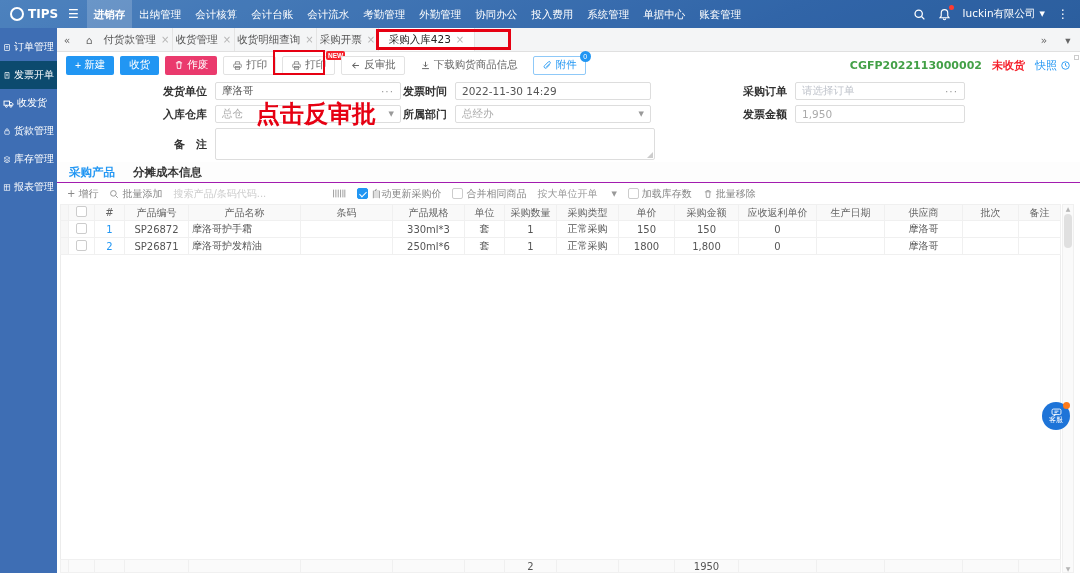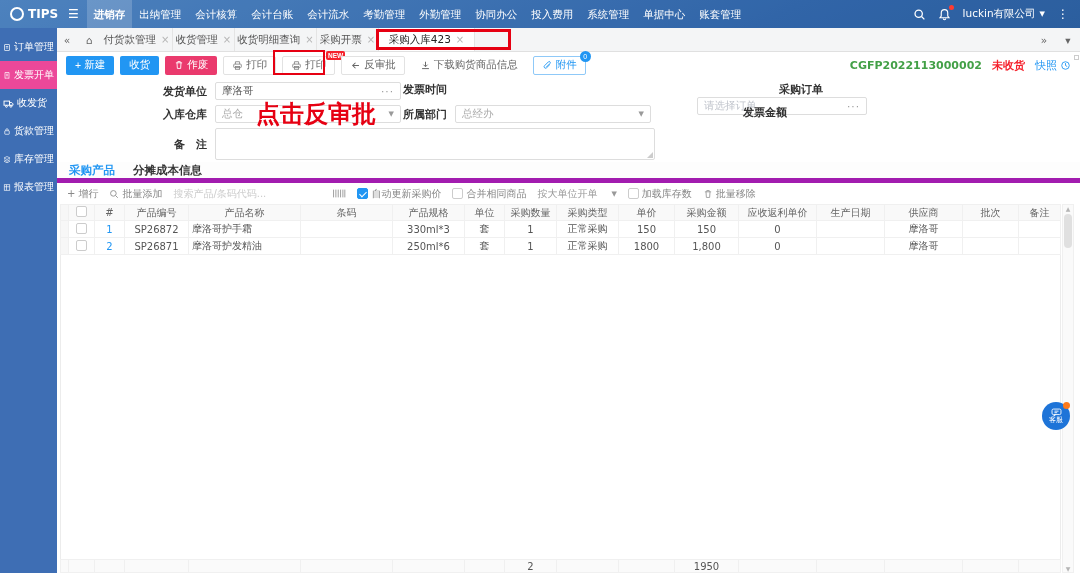--- a/index.html
+++ b/index.html
@@ -25,21 +25,21 @@
   .bell-dot { position:absolute; top:-2px; right:-3px; width:5px; height:5px; border-radius:50%; background:#ff3b30; }
   .company { display:flex; align-items:center; gap:4px; font-size:10.5px; cursor:pointer; white-space:nowrap; }
   .caret-sm { font-size:7px; }
   .vdots { font-size:12px; letter-spacing:1px; cursor:pointer; }
 
   
   .sidebar { position:absolute; left:0; top:28px; width:57px; height:545px;
     background:#3e6eb4; padding-top:5px; }
   .side-item { display:flex; align-items:center; gap:3px; padding:7px 3px;
     color:#fff; font-size:10px; cursor:pointer; white-space:nowrap; }
-  .side-item.active { background:#ec4899; }
+  .side-item.active { background:#0c4a6e; }
 
   
   .main { position:absolute; left:57px; top:28px; width:1023px; height:545px;
     background:#fff; display:flex; flex-direction:column; }
 
   
   .tabbar { height:24px; background:#f4f5f6; border-bottom:1px solid #e0e0e0;
     display:flex; align-items:stretch; font-size:10.5px; color:#555; }
   .tb-ctrl { display:flex; align-items:center; justify-content:center; color:#666; cursor:pointer; }
   .tb-ctrl.w20 { width:20px; } .tb-ctrl.w24 { width:24px; }
@@ -77,21 +77,21 @@
   .more-dots { margin-left:auto; color:#999; letter-spacing:1px; cursor:pointer; }
   .dd-caret { margin-left:auto; color:#999; font-size:7px; cursor:pointer; }
   .ph { color:#c0c4cc; }
   .ro { color:#aaa; }
   .ftextarea { border:1px solid #ddd; border-radius:2px; height:32px; position:relative; background:#fff; }
   .resize-grip { position:absolute; right:1px; bottom:1px; width:0; height:0;
     border-left:6px solid transparent; border-bottom:6px solid #ccc; }
 
   
   .section-tabs { height:21px; display:flex; align-items:center; gap:18px; padding:0 12px;
-    border-bottom:5px solid #a21caf; font-size:11.5px; font-weight:bold; background:#fdfdfd; }
+    border-bottom:1px solid #a21caf; font-size:11.5px; font-weight:bold; background:#fdfdfd; }
   .stab { color:#333; cursor:pointer; }
   .stab.active { color:#2196f3; }
 
   
   .grid-toolbar { height:21px; display:flex; align-items:center; gap:11px; padding:0 10px;
     font-size:10px; color:#888; }
   .gt-item { display:flex; align-items:center; gap:3px; cursor:pointer; white-space:nowrap; }
   .gt-search { border:none; outline:none; width:148px; font-size:10px; color:#555;
     font-family:"DejaVu Sans","Liberation Sans",sans-serif; }
   .gt-search::placeholder { color:#ccc; }
@@ -330,22 +330,25 @@
   <div class="form">
     <div class="fgroup" style="left:55px; top:4px;">
       <span class="flabel" style="width:95px">发货单位</span>
       <div class="finput" style="width:186px">
         <span>摩洛哥</span>
         <span class="more-dots">···</span>
       </div>
     </div>
     <div class="fgroup" style="left:300px; top:4px;justify-content:flex-end;">
       <span class="flabel" style="width:90px">发票时间</span>
-    </div>
-    <div class="fgroup" style="left:640px; top:4px;flex-direction:column;">
+      <div class="finput" style="width:196px">
+        <span>2022-11-30 14:29</span>
+      </div>
+    </div>
+    <div class="fgroup" style="left:640px; top:4px;">
       <span class="flabel" style="width:90px">采购订单</span>
       <div class="finput" style="width:170px">
         <span class="ph">请选择订单</span>
         <span class="more-dots">···</span>
       </div>
     </div>
     <div class="fgroup" style="left:55px; top:27px;">
       <span class="flabel" style="width:95px">入库仓库</span>
       <div class="finput" style="width:186px">
         <span class="ro">总仓</span>
@@ -354,20 +357,23 @@
     </div>
     <div class="fgroup" style="left:300px; top:27px;">
       <span class="flabel" style="width:90px">所属部门</span>
       <div class="finput" style="width:196px">
         <span class="ro">总经办</span>
         <span class="dd-caret">▼</span>
       </div>
     </div>
     <div class="fgroup" style="left:640px; top:27px;">
       <span class="flabel" style="width:90px">发票金额</span>
+      <div class="finput" style="width:170px">
+        <span class="ro">1,950</span>
+      </div>
     </div>
     <div class="fgroup" style="left:55px; top:50px;">
       <span class="flabel" style="width:95px">备　注</span>
       <div class="ftextarea" style="width:440px">
         <span class="resize-grip"></span>
       </div>
     </div>
   </div>
 
   <div class="section-tabs">

